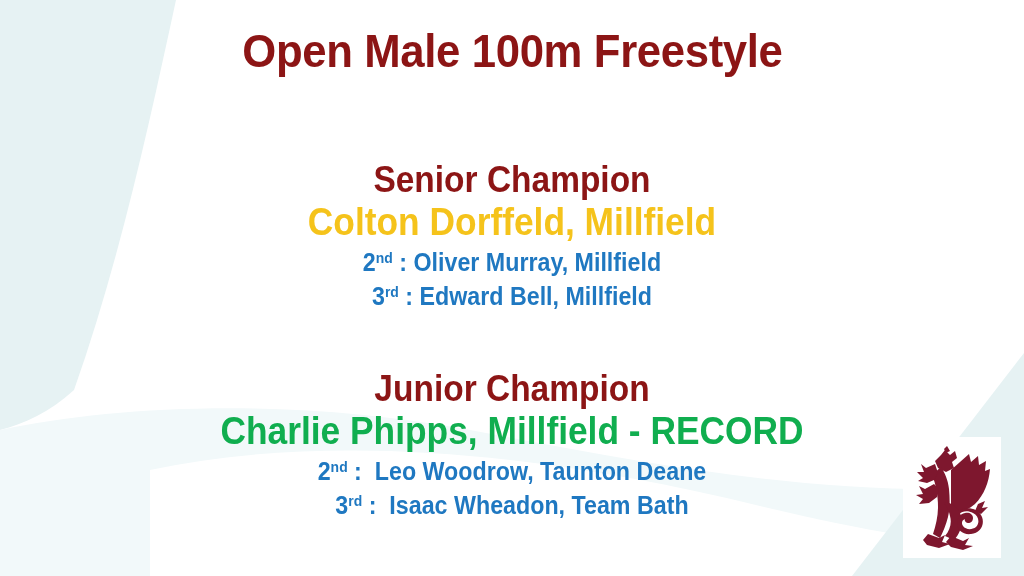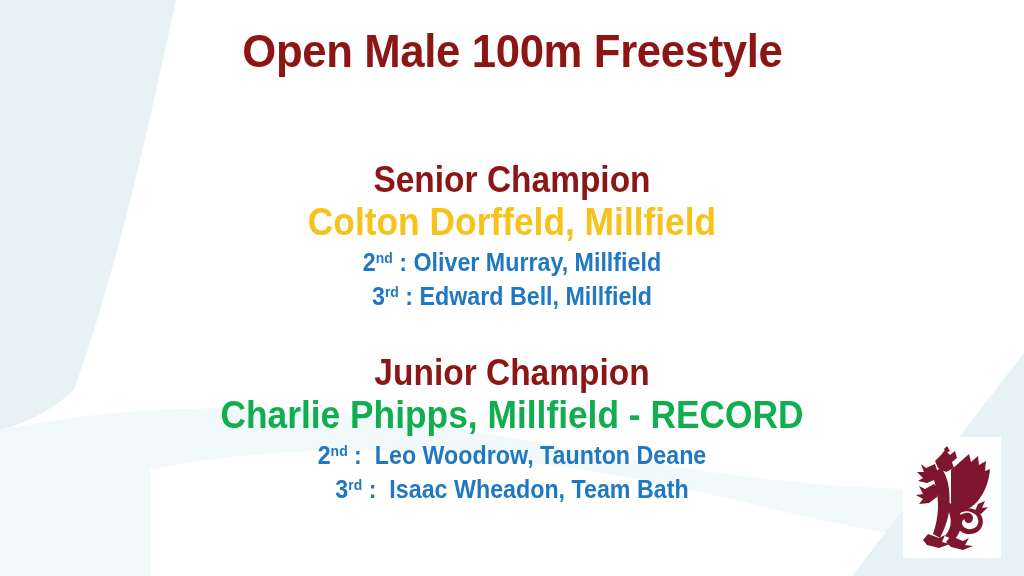--- a/index.html
+++ b/index.html
@@ -44,21 +44,21 @@
     line-height: 1;
     margin-top: 27px;
     transform: scaleX(0.93);
     white-space: nowrap;
   }
 
   .section {
     width: 100%;
   }
   .section-senior { margin-top: 86px; }
-  .section-junior { margin-top: 40px; }
+  .section-junior { margin-top: 56px; }
 
   .heading {
     font-size: 36px;
     font-weight: bold;
     line-height: 1.12;
     transform: scaleX(0.93);
     white-space: nowrap;
   }
 
   .champion {

